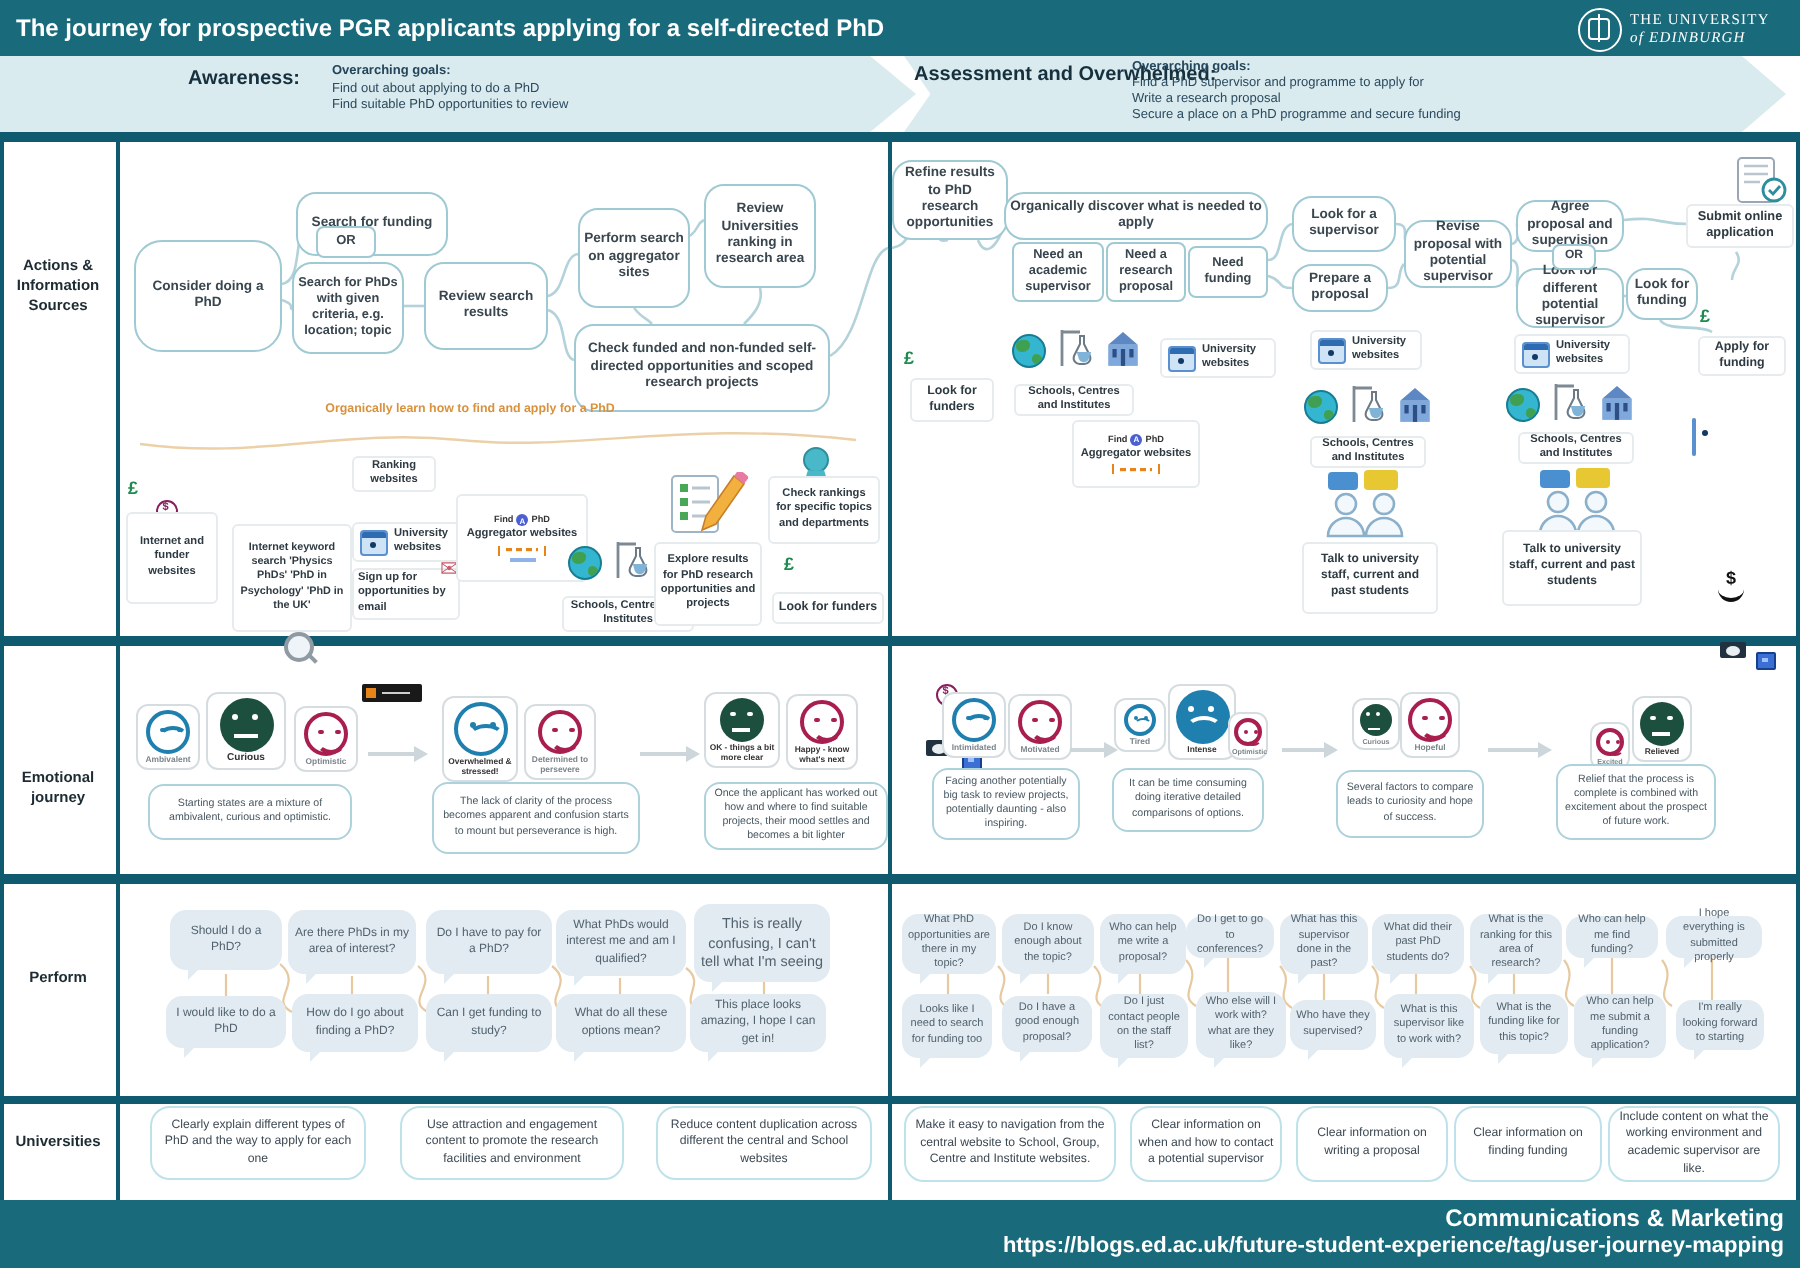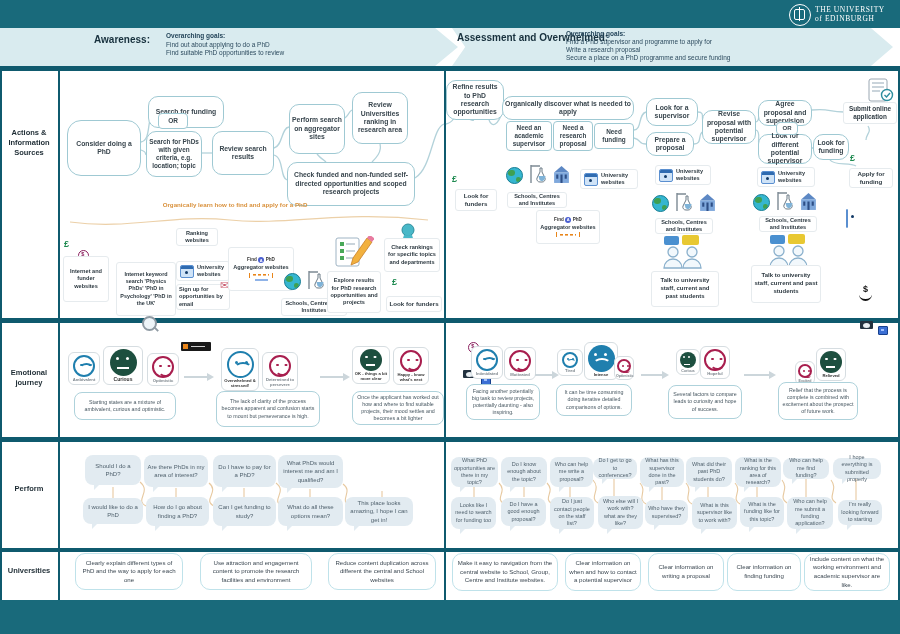--- a/index.html
+++ b/index.html
@@ -104,24 +104,25 @@
   .foot2{color:#fff;font-size:11px;font-weight:bold;text-align:right}
   svg.lay{position:absolute;left:0;top:0;pointer-events:none}
 </style>
 </head>
 <body>
 
 <div id="stage">
 
   
   <div class="abs tealbar" style="left:0;top:0;width:900px;height:28px"></div>
+  <div class="abs title" style="left:8px;top:7px;width:640px">The journey for prospective PGR applicants applying for a self-directed PhD</div>
   <div class="abs crest" style="left:789px;top:4px"></div>
   <div class="abs unitext" style="left:815px;top:5px;width:82px">
     <div>THE UNIVERSITY</div>
-    <div style="">of EDINBURGH</div>
+    <div style="font-style:italic">of EDINBURGH</div>
   </div>
 
   
   <div class="abs chev" style="left:0;top:28px;width:458px;height:38px;clip-path:polygon(0 0,95% 0,100% 50%,95% 100%,0 100%)"></div>
   <div class="abs chev" style="left:452px;top:28px;width:441px;height:38px;clip-path:polygon(0 0,95% 0,100% 50%,95% 100%,0 100%,3% 50%)"></div>
   <div class="abs phaselabel" style="left:94px;top:34px">Awareness:</div>
   <div class="abs goalstitle" style="left:166px;top:32px">Overarching goals:</div>
   <div class="abs goal" style="left:166px;top:41px">Find out about applying to do a PhD</div>
   <div class="abs goal" style="left:166px;top:49px">Find suitable PhD opportunities to review</div>
   <div class="abs phaselabel" style="left:457px;top:32px">Assessment and Overwhelmed:</div>
@@ -135,21 +136,21 @@
   <div class="abs sep" style="left:0;top:318px;width:900px;height:5px"></div>
   <div class="abs sep" style="left:0;top:437px;width:900px;height:5px"></div>
   <div class="abs sep" style="left:0;top:548px;width:900px;height:4px"></div>
   <div class="abs sep" style="left:0;top:71px;width:2px;height:529px"></div>
   <div class="abs sep" style="left:898px;top:71px;width:2px;height:529px"></div>
   <div class="abs sep" style="left:58px;top:71px;width:2px;height:529px"></div>
   <div class="abs sep" style="left:444px;top:71px;width:2px;height:529px"></div>
 
   
   <div class="abs rowlabel" style="left:2px;top:128px;width:54px">Actions &amp; Information Sources</div>
-  <div class="abs rowlabel" style="left:2px;top:368px;width:54px">Emotional journey</div>
+  <div class="abs rowlabel" style="left:2px;top:384px;width:54px">Emotional journey</div>
   <div class="abs rowlabel" style="left:2px;top:484px;width:54px">Perform</div>
   <div class="abs rowlabel" style="left:2px;top:566px;width:54px">Universities</div>
 
   
   <svg class="lay" width="900" height="634" viewBox="0 0 900 634">
     <g stroke="#b3d2da" stroke-width="1.3" fill="none">
       <path d="M141,142 C152,140 146,116 154,113"></path>
       <path d="M141,150 C149,153 143,154 147,155"></path>
       <path d="M202,153 L212,153"></path>
       <path d="M274,148 C283,146 281,128 289,127"></path>
@@ -499,20 +500,21 @@
     <div class="face fM fillface neutral c-green"></div>
     <div class="facelabel" style="color:#333">Relieved</div>
   </div>
   <div class="abs cap" style="left:778px;top:382px;width:80px;height:38px">Relief that the process is complete is combined with excitement about the prospect of future work.</div>
 
   
   <div class="abs bub" style="left:85px;top:455px;width:56px;height:30px;font-size:6px">Should I do a PhD?</div>
   <div class="abs bub" style="left:144px;top:455px;width:64px;height:32px;font-size:6px">Are there PhDs in my area of interest?</div>
   <div class="abs bub" style="left:213px;top:455px;width:63px;height:32px;font-size:6px">Do I have to pay for a PhD?</div>
   <div class="abs bub" style="left:278px;top:455px;width:65px;height:33px;font-size:6px">What PhDs would interest me and am I qualified?</div>
+  <div class="abs bub big" style="left:347px;top:452px;width:68px;height:39px">This is really confusing, I can't tell what I'm seeing</div>
   <div class="abs bub" style="left:83px;top:498px;width:60px;height:26px;font-size:6px">I would like to do a PhD</div>
   <div class="abs bub" style="left:146px;top:497px;width:63px;height:29px;font-size:6px">How do I go about finding a PhD?</div>
   <div class="abs bub" style="left:213px;top:497px;width:63px;height:29px;font-size:6px">Can I get funding to study?</div>
   <div class="abs bub" style="left:278px;top:497px;width:65px;height:29px;font-size:6px">What do all these options mean?</div>
   <div class="abs bub med" style="left:345px;top:497px;width:68px;height:29px">This place looks amazing, I hope I can get in!</div>
 
   <div class="abs bub" style="left:451px;top:457px;width:47px;height:30px">What PhD opportunities are there in my topic?</div>
   <div class="abs bub" style="left:501px;top:457px;width:46px;height:30px">Do I know enough about the topic?</div>
   <div class="abs bub" style="left:550px;top:457px;width:43px;height:30px">Who can help me write a proposal?</div>
   <div class="abs bub" style="left:593px;top:458px;width:44px;height:21px">Do I get to go to conferences?</div>
@@ -536,14 +538,16 @@
   <div class="abs opp" style="left:200px;top:553px;width:112px;height:37px">Use attraction and engagement content to promote the research facilities and environment</div>
   <div class="abs opp" style="left:328px;top:553px;width:108px;height:37px">Reduce content duplication across different the central and School websites</div>
   <div class="abs opp" style="left:452px;top:553px;width:106px;height:38px">Make it easy to navigation from the central website to School, Group, Centre and Institute websites.</div>
   <div class="abs opp" style="left:565px;top:553px;width:76px;height:38px">Clear information on when and how to contact a potential supervisor</div>
   <div class="abs opp" style="left:648px;top:553px;width:76px;height:38px">Clear information on writing a proposal</div>
   <div class="abs opp" style="left:727px;top:553px;width:74px;height:38px">Clear information on finding funding</div>
   <div class="abs opp" style="left:804px;top:553px;width:86px;height:38px">Include content on what the working environment and academic supervisor are like.</div>
 
   
   <div class="abs tealbar" style="left:0;top:600px;width:900px;height:34px"></div>
+  <div class="abs foot1" style="left:400px;top:602px;width:492px">Communications &amp; Marketing</div>
+  <div class="abs foot2" style="left:300px;top:617px;width:592px">https://blogs.ed.ac.uk/future-student-experience/tag/user-journey-mapping</div>
 
 </div>
 
 </body></html>

